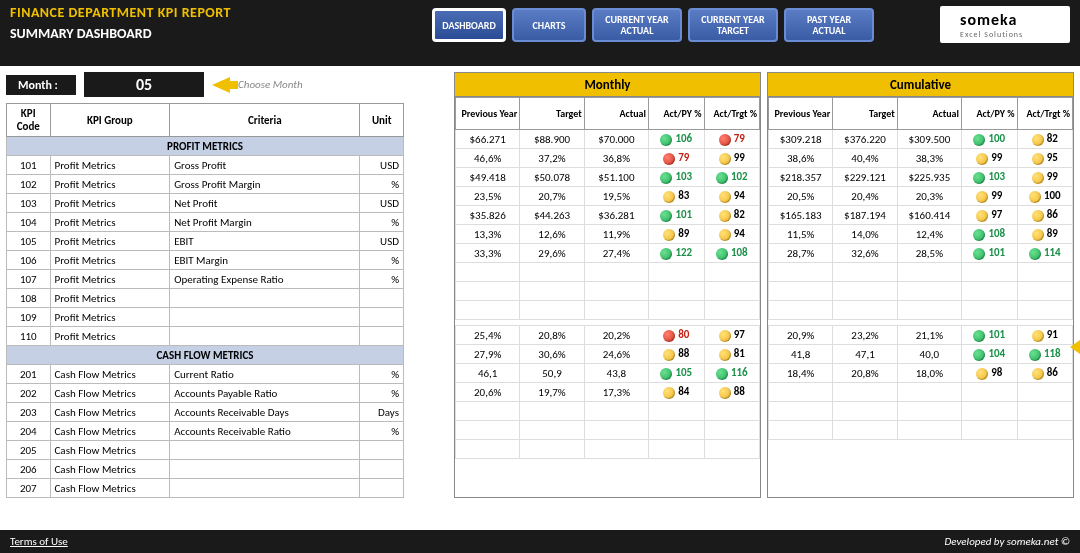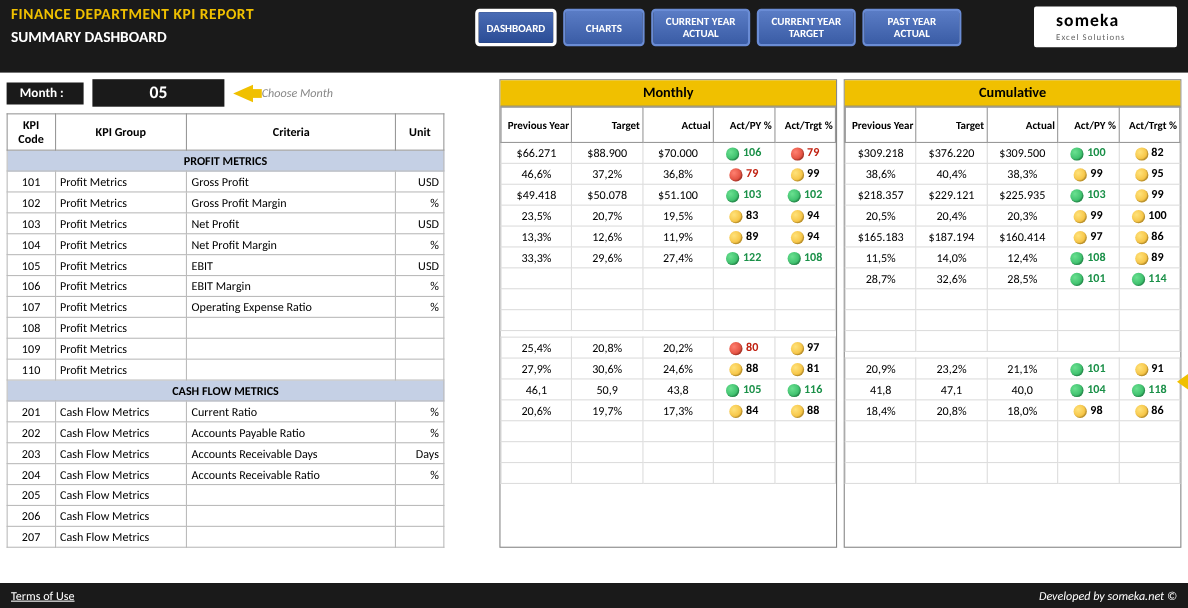--- a/index.html
+++ b/index.html
@@ -238,20 +238,27 @@
       <td class="v"><span class="dot dG"></span><span class="pG">102</span></td>
     </tr>
             <tr>
       <td class="v">23,5%</td>
       <td class="v">20,7%</td>
       <td class="v">19,5%</td>
       <td class="v"><span class="dot dY"></span><span class="pK">83</span></td>
       <td class="v"><span class="dot dY"></span><span class="pK">94</span></td>
     </tr>
             <tr>
+      <td class="v">$35.826</td>
+      <td class="v">$44.263</td>
+      <td class="v">$36.281</td>
+      <td class="v"><span class="dot dG"></span><span class="pG">101</span></td>
+      <td class="v"><span class="dot dY"></span><span class="pK">82</span></td>
+    </tr>
+            <tr>
       <td class="v">13,3%</td>
       <td class="v">12,6%</td>
       <td class="v">11,9%</td>
       <td class="v"><span class="dot dY"></span><span class="pK">89</span></td>
       <td class="v"><span class="dot dY"></span><span class="pK">94</span></td>
     </tr>
             <tr>
       <td class="v">33,3%</td>
       <td class="v">29,6%</td>
       <td class="v">27,4%</td>

